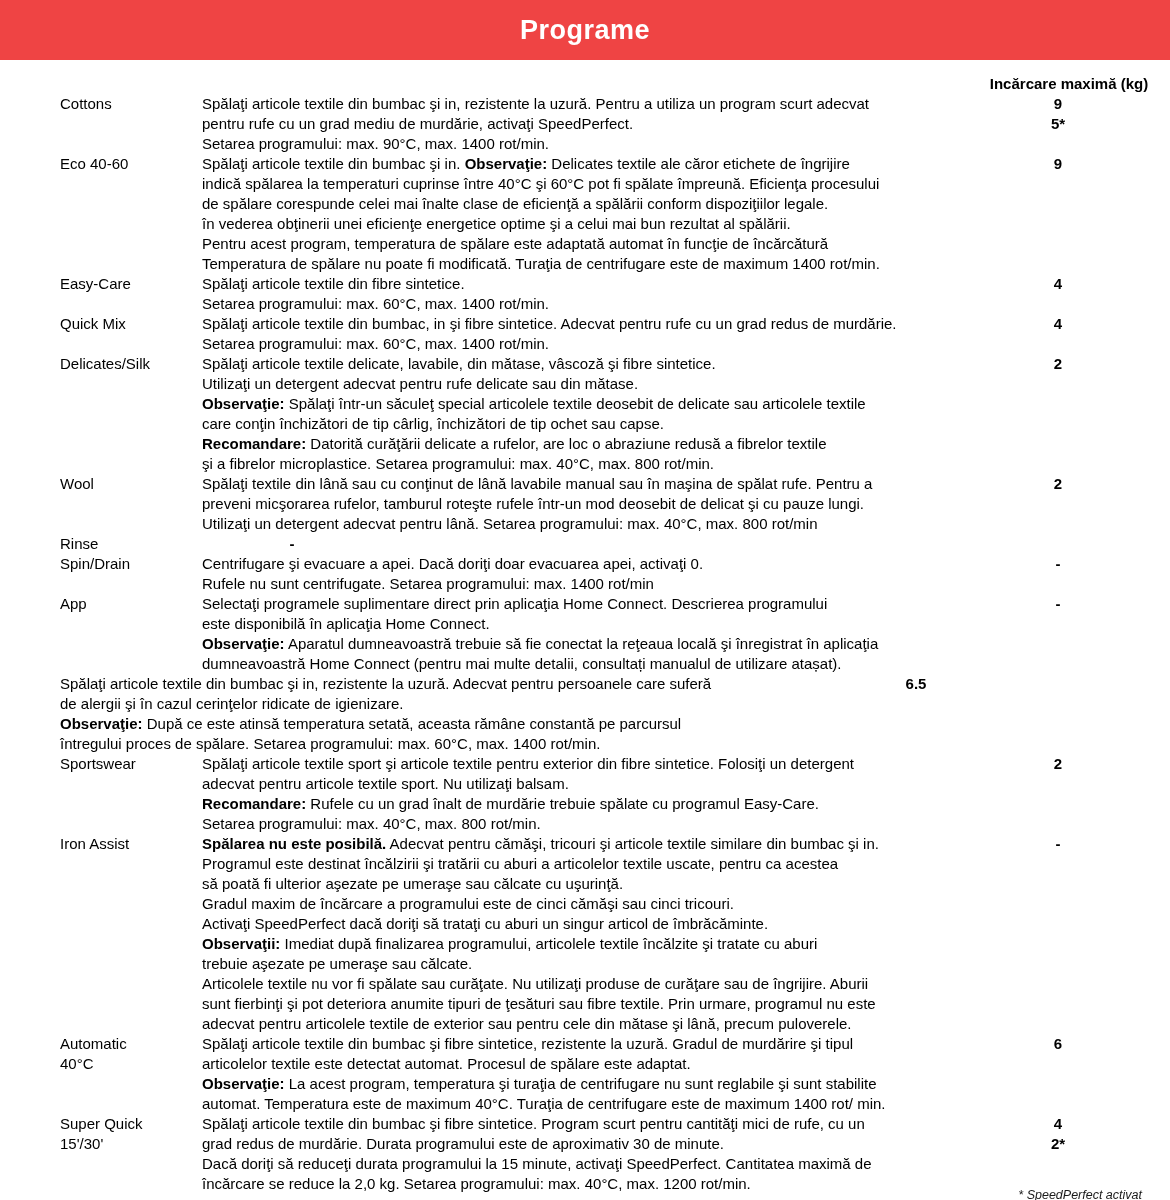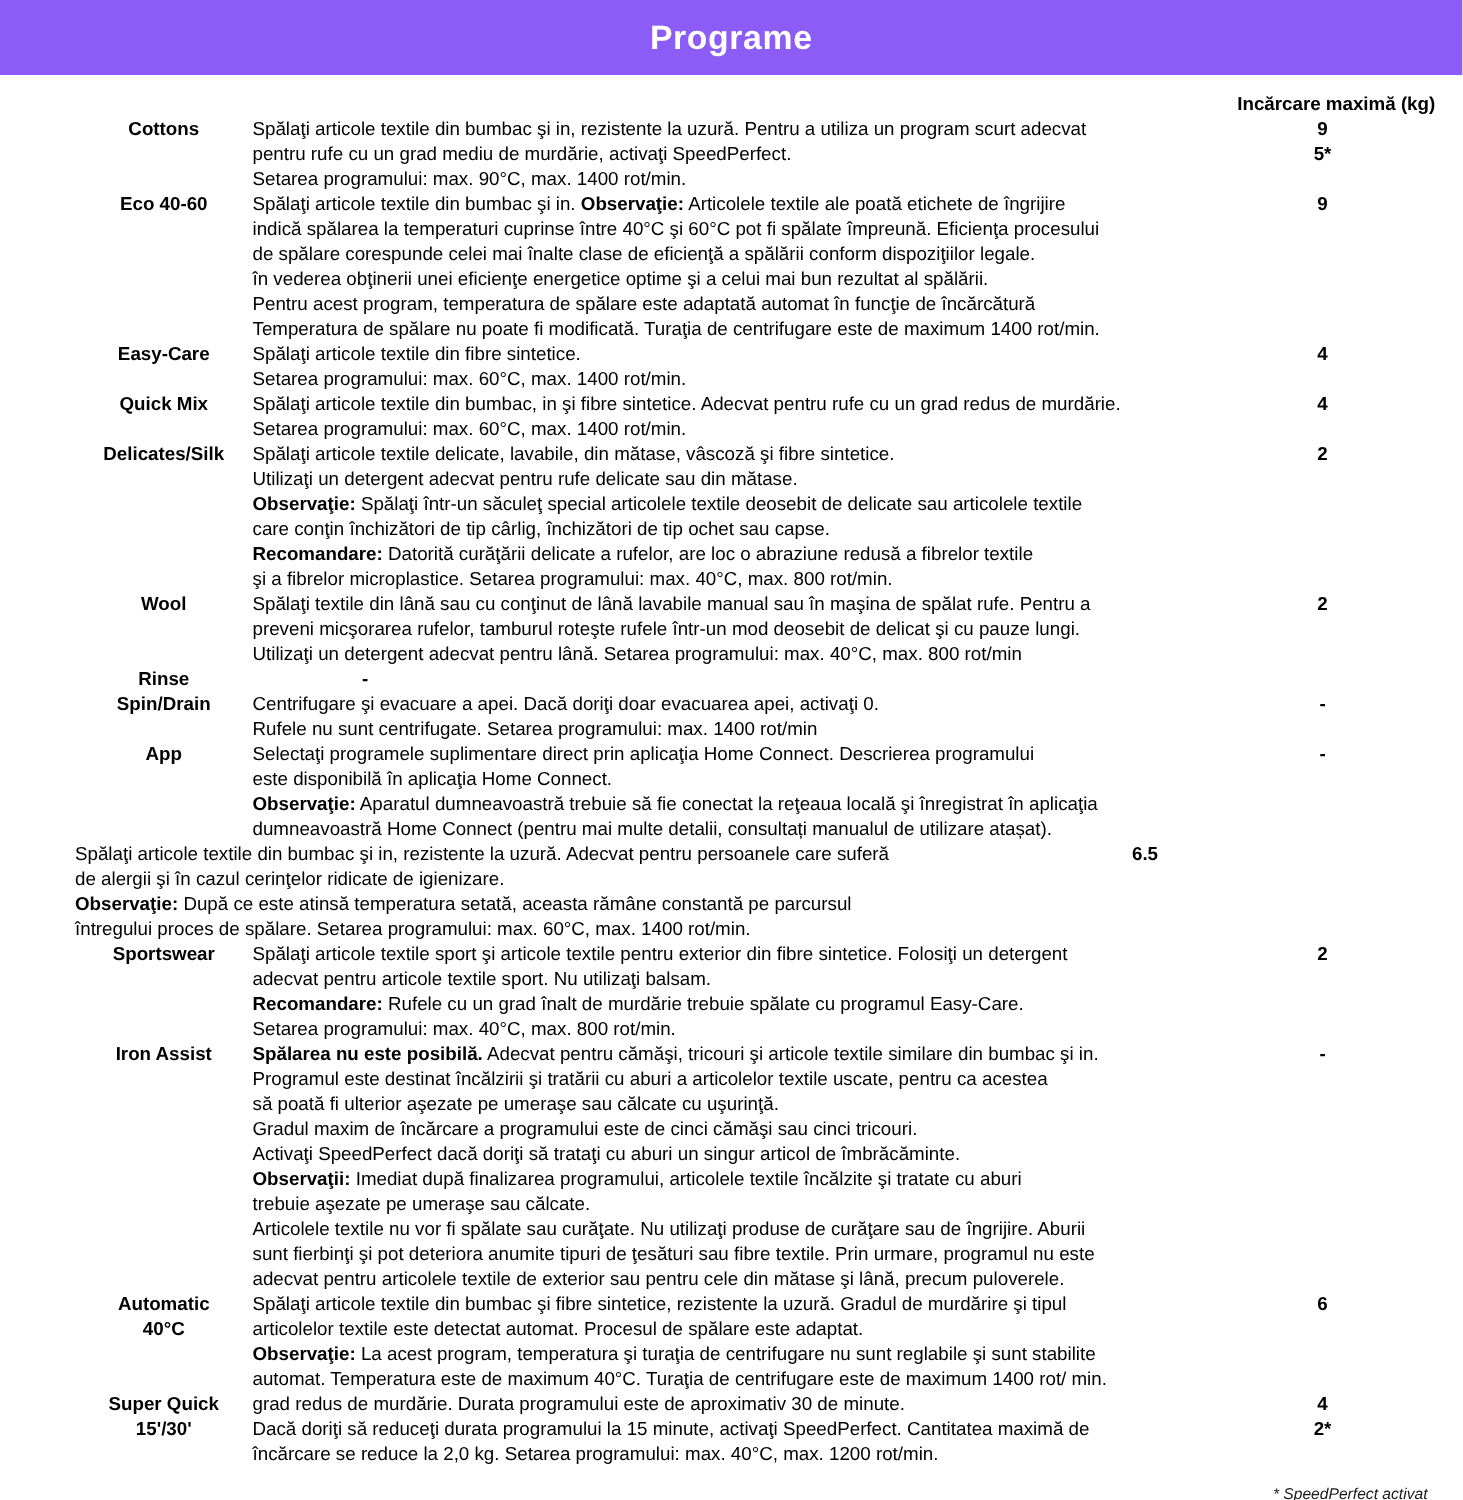--- a/index.html
+++ b/index.html
@@ -8,21 +8,21 @@
     height: 1200px;
     background: #ffffff;
     color: #000000;
     font-family: "Liberation Sans", sans-serif;
     position: relative;
     overflow: hidden;
   }
   .header-bar {
     width: 100%;
     height: 60px;
-    background: #8b5cf6;
+    background: #ef4444;
     display: flex;
     align-items: center;
     justify-content: center;
   }
   .page-title {
     color: #ffffff;
     font-size: 27px;
     font-weight: bold;
     letter-spacing: 0.5px;
   }
@@ -39,22 +39,21 @@
     width: 180px;
     text-align: center;
     font-weight: bold;
     font-size: 15px;
     line-height: 20px;
     white-space: nowrap;
   }
   .prog-row { display: flex; }
   .col-name {
     width: 142px;
-    font-weight: bold;
-    text-align: center;
+    font-weight: normal;
   }
   .col-desc {
     width: 766px;
   }
   .col-load {
     width: 180px;
     text-align: center;
     font-weight: bold;
   }
   .line {
@@ -99,21 +98,21 @@
         <div class="col-load">
           <div class="line">9</div>
           <div class="line">5*</div>
         </div>
       </div>
       <div class="prog-row">
         <div class="col-name">
           <div class="line">Eco 40-60</div>
         </div>
         <div class="col-desc">
-          <div class="line"><span>Spălaţi articole textile din bumbac şi in. </span><span class="b">Observaţie:</span><span> Articolele textile ale poată etichete de îngrijire</span></div>
+          <div class="line"><span>Spălaţi articole textile din bumbac şi in. </span><span class="b">Observaţie:</span><span> Delicates textile ale căror etichete de îngrijire</span></div>
           <div class="line">indică spălarea la temperaturi cuprinse între 40°C şi 60°C pot fi spălate împreună. Eficienţa procesului</div>
           <div class="line">de spălare corespunde celei mai înalte clase de eficienţă a spălării conform dispoziţiilor legale.</div>
           <div class="line">în vederea obţinerii unei eficienţe energetice optime şi a celui mai bun rezultat al spălării.</div>
           <div class="line">Pentru acest program, temperatura de spălare este adaptată automat în funcţie de încărcătură</div>
           <div class="line">Temperatura de spălare nu poate fi modificată. Turaţia de centrifugare este de maximum 1400 rot/min.</div>
         </div>
         <div class="col-load">
           <div class="line">9</div>
         </div>
       </div>
@@ -263,20 +262,21 @@
         <div class="col-load">
           <div class="line">6</div>
         </div>
       </div>
       <div class="prog-row">
         <div class="col-name">
           <div class="line">Super Quick</div>
           <div class="line">15'/30'</div>
         </div>
         <div class="col-desc">
+          <div class="line">Spălaţi articole textile din bumbac şi fibre sintetice. Program scurt pentru cantităţi mici de rufe, cu un</div>
           <div class="line">grad redus de murdărie. Durata programului este de aproximativ 30 de minute.</div>
           <div class="line">Dacă doriţi să reduceţi durata programului la 15 minute, activaţi SpeedPerfect. Cantitatea maximă de</div>
           <div class="line">încărcare se reduce la 2,0 kg. Setarea programului: max. 40°C, max. 1200 rot/min.</div>
         </div>
         <div class="col-load">
           <div class="line">4</div>
           <div class="line">2*</div>
         </div>
       </div>
     </div>

